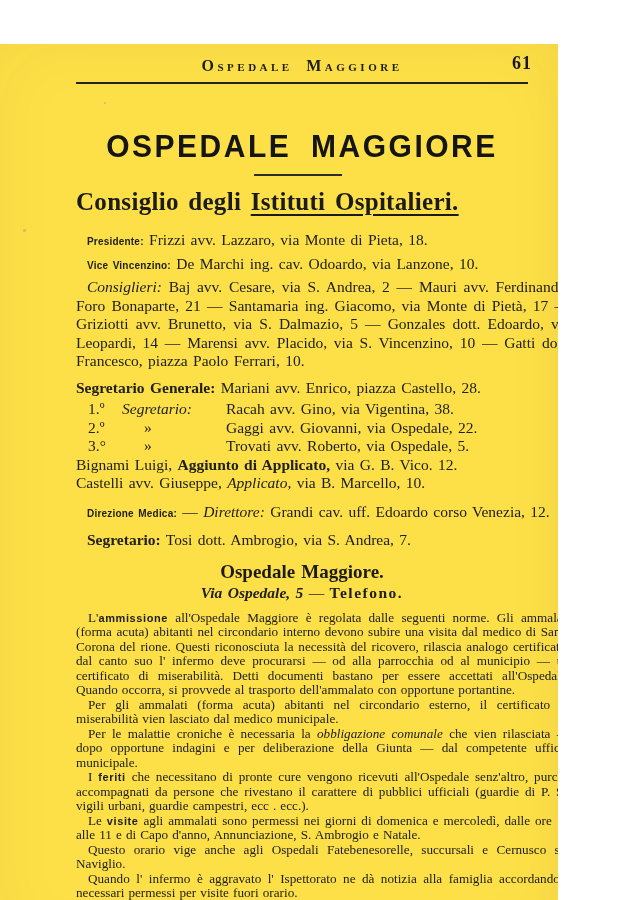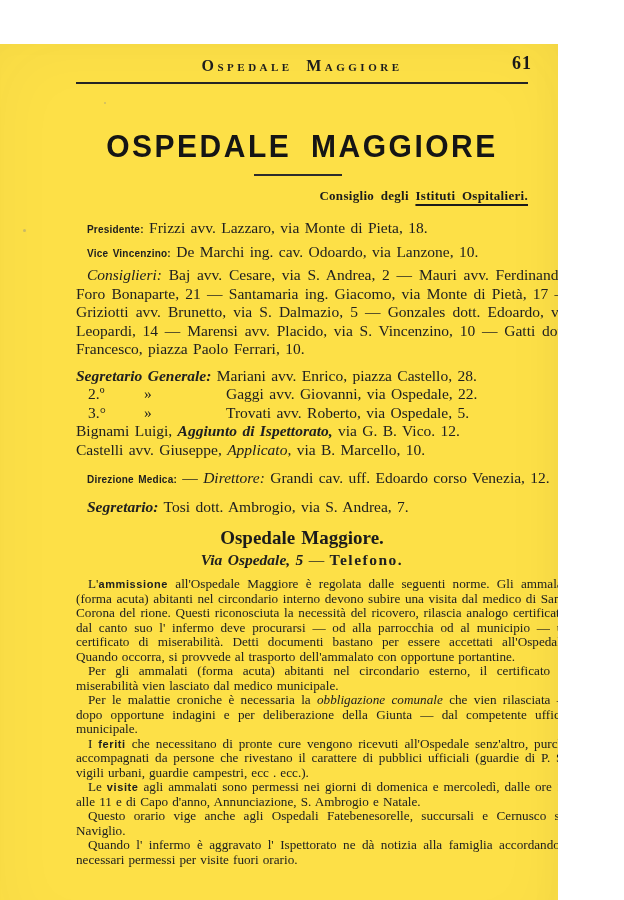--- a/index.html
+++ b/index.html
@@ -26,37 +26,37 @@
   
   .title {
     margin:46px 0 0 76px; width:452px; text-align:center;
     font-family:"Liberation Sans","DejaVu Sans",sans-serif;
     font-weight:700; font-size:30px; letter-spacing:2.5px; word-spacing:9px;
     color:#151515; transform:scaleY(1.04);
   }
   .title-rule { margin:10px 0 0 254px; width:88px; border-top:2px solid #2c2c2c; }
   
   .council-heading {
-    margin:12px 0 0 76px; width:452px; text-align:right;
-    font-weight:700; font-size:13px; letter-spacing:0.3px; word-spacing:3px; color:#1b1b1b;
+    margin:12px 0 0 76px; width:452px; text-align:left;
+    font-weight:700; font-size:25px; letter-spacing:0.3px; word-spacing:3px; color:#1b1b1b;
   }
   .u { text-decoration:underline; text-decoration-thickness:2px; text-underline-offset:4px; }
   
   .body-col { margin:15px 0 0 76px; width:494px; font-size:15.5px; line-height:18.5px; color:#202020; }
   .body-col p { margin:0; text-align:justify; word-spacing:1.5px; }
   .indent { text-indent:11px; }
   .mt3 { margin-top:3px !important; }
   .mt8 { margin-top:8px !important; }
   .mt10 { margin-top:10px !important; }
   .lbl-sans {
     font-family:"Liberation Sans","DejaVu Sans",sans-serif;
     font-weight:700; font-size:10px; letter-spacing:0.2px;
   }
   .it { font-style:italic; }
-  .bit { font-style:italic; font-weight:700; }
+  .bit { font-weight:700; }
   .seg-row { display:grid; grid-template-columns:34px 104px auto; padding-left:12px; text-align:left; }
   .seg-row .ditto { padding-left:22px; }
   
   .centered { width:452px; text-align:center !important; }
   .sub-heading { margin-top:13px !important; font-weight:700; font-size:19px; word-spacing:3px; color:#1b1b1b; }
   .address { margin-top:3px !important; font-size:15.5px; }
   .address .it { font-weight:700; }
   .address .tel { font-weight:700; letter-spacing:1.5px; }
   .norms { margin-top:8px; font-size:13.2px; line-height:14.5px; }
   .norms p { text-indent:12px; word-spacing:0.8px; }
@@ -94,34 +94,39 @@
   <div class="body-col">
 
     <p class="entry indent"><span class="lbl-sans">Presidente:</span><span> Frizzi avv. Lazzaro, via Monte di Pieta, 18.</span></p>
 
     <p class="entry indent mt3"><span class="lbl-sans">Vice Vincenzino:</span><span> De Marchi ing. cav. Odoardo, via Lanzone, 10.</span></p>
 
     <p class="entry indent mt3"><span class="it">Consiglieri:</span><span> Baj avv. Cesare, via S. Andrea, 2 — Mauri avv. Ferdinando, Foro Bonaparte, 21 — Santamaria ing. Giacomo, via Monte di Pietà, 17 — Griziotti avv. Brunetto, via S. Dalmazio, 5 — Gonzales dott. Edoardo, via Leopardi, 14 — Marensi avv. Placido, via S. Vincenzino, 10 — Gatti dott. Francesco, piazza Paolo Ferrari, 10.</span></p>
 
     <p class="entry mt8"><span class="bit">Segretario Generale:</span><span> Mariani avv. Enrico, piazza Castello, 28.</span></p>
 
+    <p class="seg-row mt3">
+        <span>1.º</span>
+        <span class="it">Segretario:</span>
+        <span>Racah avv. Gino, via Vigentina, 38.</span>
+      </p>
 
     <p class="seg-row">
         <span>2.º</span>
         <span class="ditto">»</span>
         <span>Gaggi avv. Giovanni, via Ospedale, 22.</span>
       </p>
 
     <p class="seg-row">
         <span>3.°</span>
         <span class="ditto">»</span>
         <span>Trovati avv. Roberto, via Ospedale, 5.</span>
       </p>
 
-    <p class="entry"><span>Bignami Luigi, </span><span class="bit">Aggiunto di Ispettorato,</span><span> via G. B. Vico. 12.</span></p>
+    <p class="entry"><span>Bignami Luigi, </span><span class="bit">Aggiunto di Applicato,</span><span> via G. B. Vico. 12.</span></p>
 
     <p class="entry"><span>Castelli avv. Giuseppe, </span><span class="it">Applicato,</span><span> via B. Marcello, 10.</span></p>
 
     <p class="entry indent mt10"><span class="lbl-sans">Direzione Medica:</span><span> — </span><span class="it">Direttore:</span><span> Grandi cav. uff. Edoardo corso Venezia, 12.</span></p>
 
     <p class="entry indent mt8"><span class="bit">Segretario:</span><span> Tosi dott. Ambrogio, via S. Andrea, 7.</span></p>
 
     <p class="sub-heading centered">Ospedale Maggiore.</p>
 
     <p class="address centered"><span class="it">Via Ospedale, 5</span><span> — </span><span class="tel">Telefono.</span></p>

